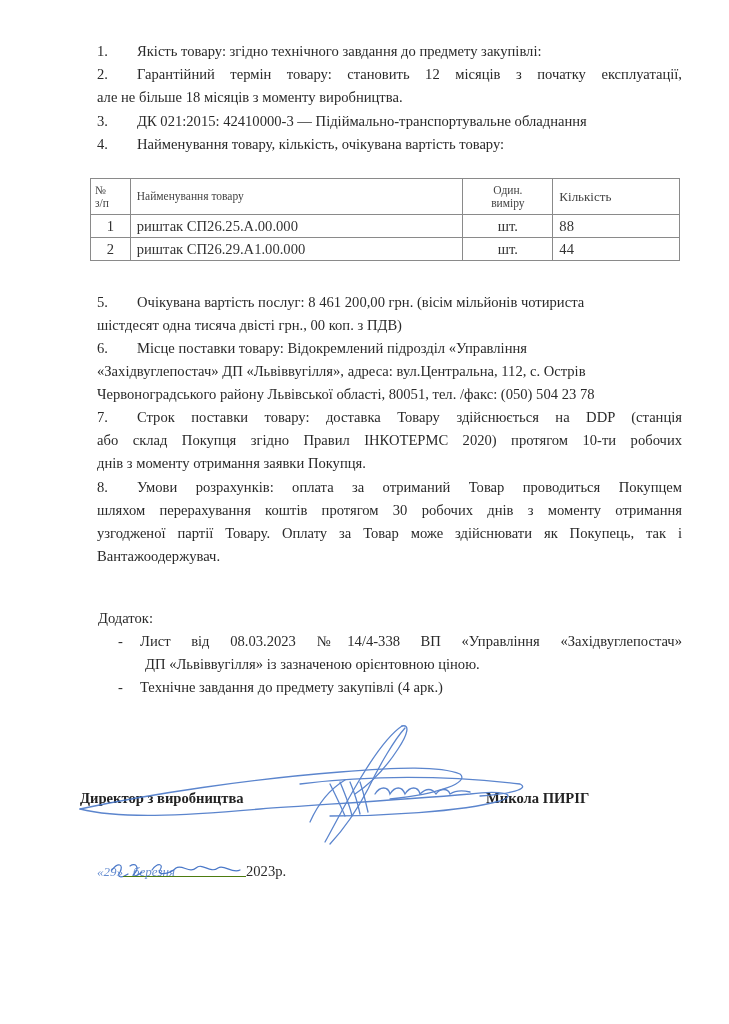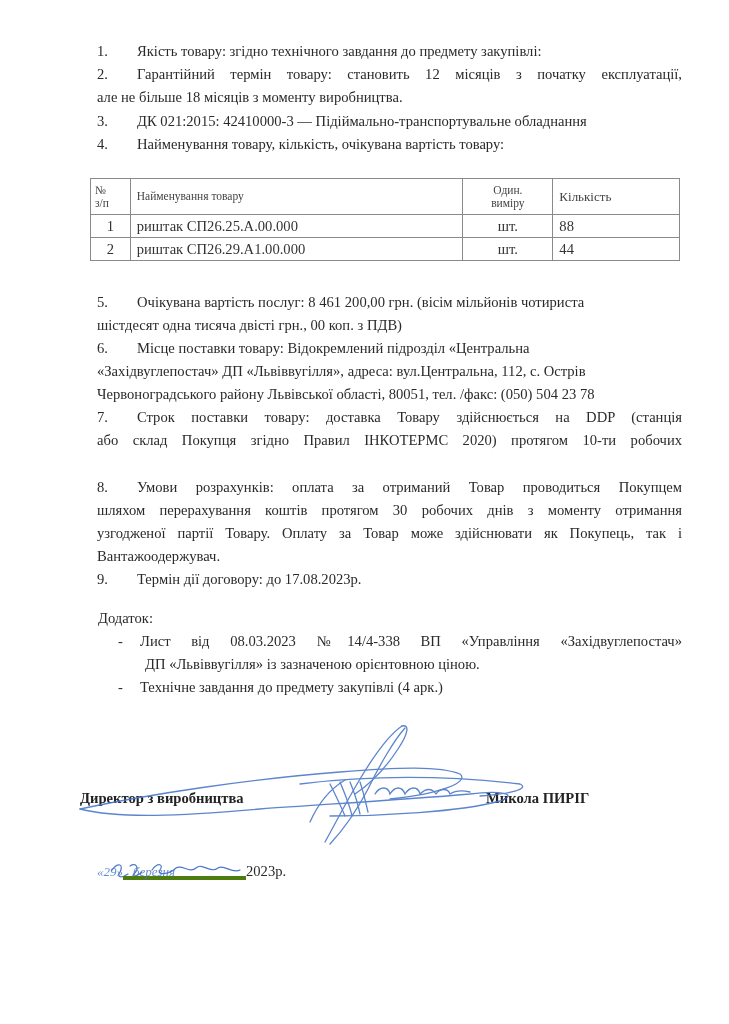--- a/index.html
+++ b/index.html
@@ -20,21 +20,21 @@
     .tbl th { font-size: 11.5px; line-height: 13px; height: 35px; color: #444; }
     .tbl td { height: 22px; }
     .c1 { width: 28px; text-align: center; }
     .c2 { width: 334px; text-align: left; }
     .c3 { width: 80px; text-align: center; }
     .c4 { width: 118px; text-align: left; }
     .tbl th.c1 { text-align: left; padding-left: 4px; }
     .sig-text { position: absolute; font-weight: bold; font-size: 14.6px; color: #222; }
     .dash { display: inline-block; width: 22px; }
     .date-line { position: absolute; left: 97px; top: 856px; }
-    .date-under { display: inline-block; width: 123px; border-bottom: 4px solid #4d7c0f; height: 16px; vertical-align: baseline; }
+    .date-under { display: inline-block; width: 123px; border-bottom: 1px solid #4d7c0f; height: 16px; vertical-align: baseline; }
     svg.sig { position: absolute; left: 0; top: 0; }
   </style>
 </head>
 <body>
 
 <div class="page">
 
   <div class="line" style="top:36px">
     <span class="num">1.</span><span>Якість товару: згідно технічного завдання до предмету закупівлі:</span>
   </div>
@@ -77,40 +77,38 @@
     </tr>
   </tbody>
     </table>
 
   <div class="line" style="top:287px">
     <span class="num">5.</span><span>Очікувана вартість послуг:  8 461 200,00 грн. (вісім мільйонів  чотириста</span>
   </div>
   <div class="line" style="top:310px">шістдесят одна  тисяча  двісті грн., 00 коп. з ПДВ)</div>
 
   <div class="line" style="top:333px">
-    <span class="num">6.</span><span>Місце поставки товару: Відокремлений підрозділ «Центральна</span>
+    <span class="num">6.</span><span>Місце поставки товару: Відокремлений підрозділ «Управління</span>
   </div>
   <div class="line" style="top:356px">«Західвуглепостач» ДП «Львіввугілля», адреса: вул.Центральна, 112, с. Острів</div>
   <div class="line" style="top:379px">Червоноградського району Львівської області, 80051, тел. /факс: (050) 504 23 78</div>
 
   <div class="line justify" style="top:402px">
     <span class="num">7.</span><span>Строк поставки товару: доставка Товару здійснюється на DDP (станція</span>
   </div>
   <div class="line justify" style="top:425px">або склад Покупця згідно Правил ІНКОТЕРМС 2020) протягом 10-ти робочих</div>
+  <div class="line" style="top:448px">днів з моменту отримання заявки Покупця.</div>
 
   <div class="line justify" style="top:472px">
     <span class="num">8.</span><span>Умови розрахунків: оплата  за отриманий  Товар проводиться Покупцем</span>
   </div>
   <div class="line justify" style="top:495px">шляхом перерахування коштів протягом 30 робочих днів з моменту отримання</div>
   <div class="line" style="top:541px">Вантажоодержувач.</div>
   <div class="line justify" style="top:518px">узгодженої партії Товару. Оплату за Товар може здійснювати як Покупець, так і</div>
 
-  <div class="line" style="top:564px">
-    <span class="num">9.</span><span>Термін дії договору:  до 17.08.2023р.</span>
-  </div>
 
   <div class="line" style="top:603px; left:98px">Додаток:</div>
   <div class="line justify" style="top:626px; left:118px; width:564px">
     <span class="dash">-</span><span>Лист від 08.03.2023 №14/4-338 ВП «Управління «Західвуглепостач»</span>
   </div>
   <div class="line" style="top:649px; left:145px">ДП «Львіввугілля» із зазначеною орієнтовною ціною.</div>
   <div class="line" style="top:672px; left:118px">
     <span class="dash">-</span><span>Технічне завдання до предмету закупівлі  (4 арк.)</span>
   </div>
 

